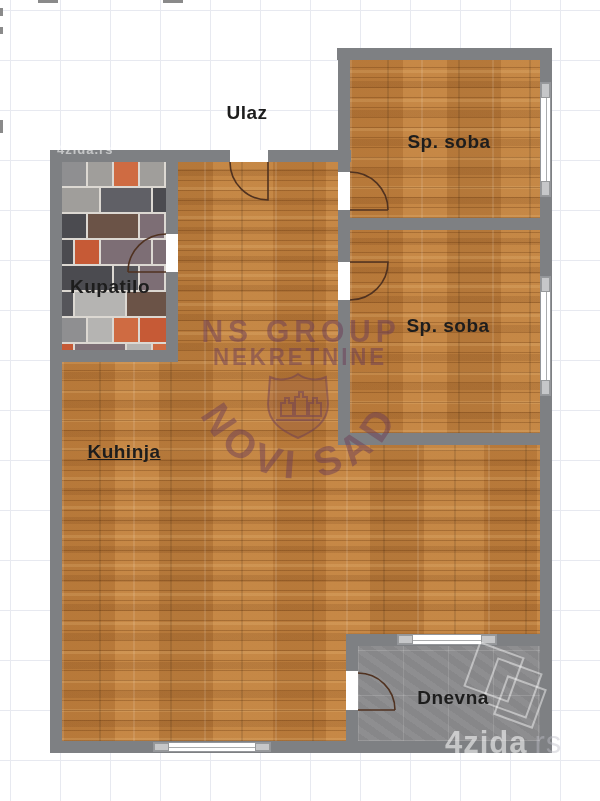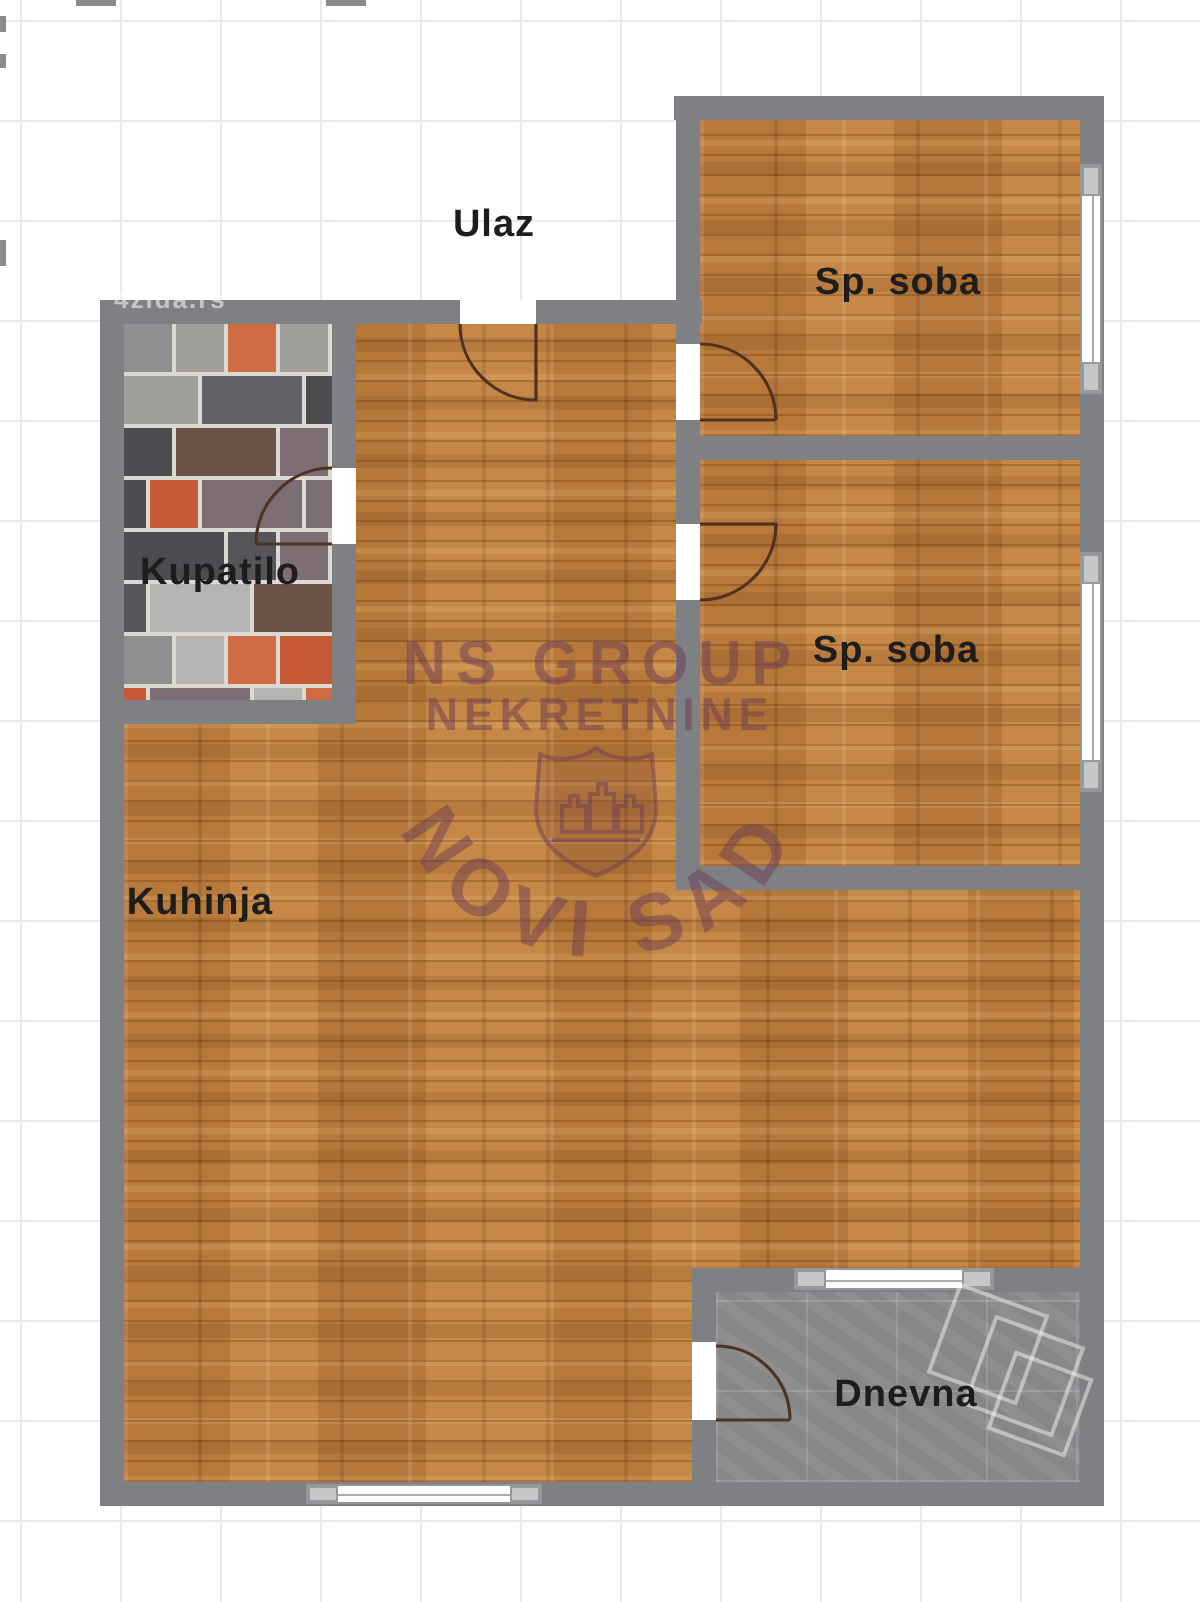--- a/index.html
+++ b/index.html
@@ -181,23 +181,26 @@
       <rect x="471" y="649" width="46" height="46" transform="rotate(20 494 672)"></rect>
       <rect x="489" y="665" width="46" height="46" transform="rotate(20 512 688)"></rect>
       <rect x="500" y="682" width="40" height="40" transform="rotate(20 520 702)"></rect>
     </g>
   </svg>
 
   <div class="room-label" style="left:247px;top:113px;">Ulaz</div>
   <div class="room-label" style="left:449px;top:142px;">Sp. soba</div>
   <div class="room-label" style="left:448px;top:326px;">Sp. soba</div>
   <div class="room-label" style="left:110px;top:287px;">Kupatilo</div>
-  <div class="room-label" style="left:100px;top:452px;">Kuhinja</div>
+  <div class="room-label" style="left:124px;top:452px;text-decoration:underline;">Kuhinja</div>
   <div class="room-label" style="left:453px;top:698px;">Dnevna</div>
 
   <div class="wm-site-small">4zida.rs</div>
+  <div class="wm-site-big">
+    <span class="p1">4zida</span><span class="p2">rs</span>
+  </div>
 
   <div class="abs artifact" style="left:0;top:8px;width:3px;height:8px;"></div>
   <div class="abs artifact" style="left:0;top:27px;width:3px;height:7px;"></div>
   <div class="abs artifact" style="left:0;top:120px;width:3px;height:13px;"></div>
   <div class="abs artifact" style="left:38px;top:0;width:20px;height:3px;"></div>
   <div class="abs artifact" style="left:163px;top:0;width:20px;height:3px;"></div>
 </div>
 
 </body></html>

